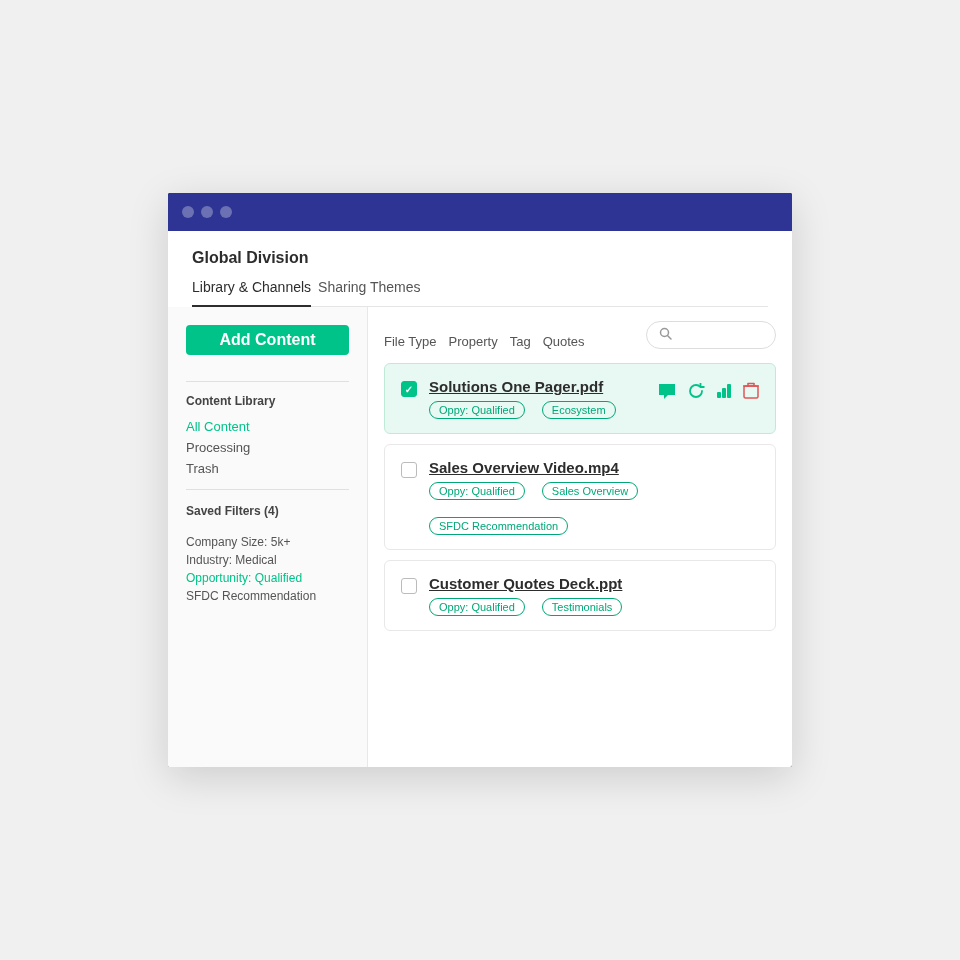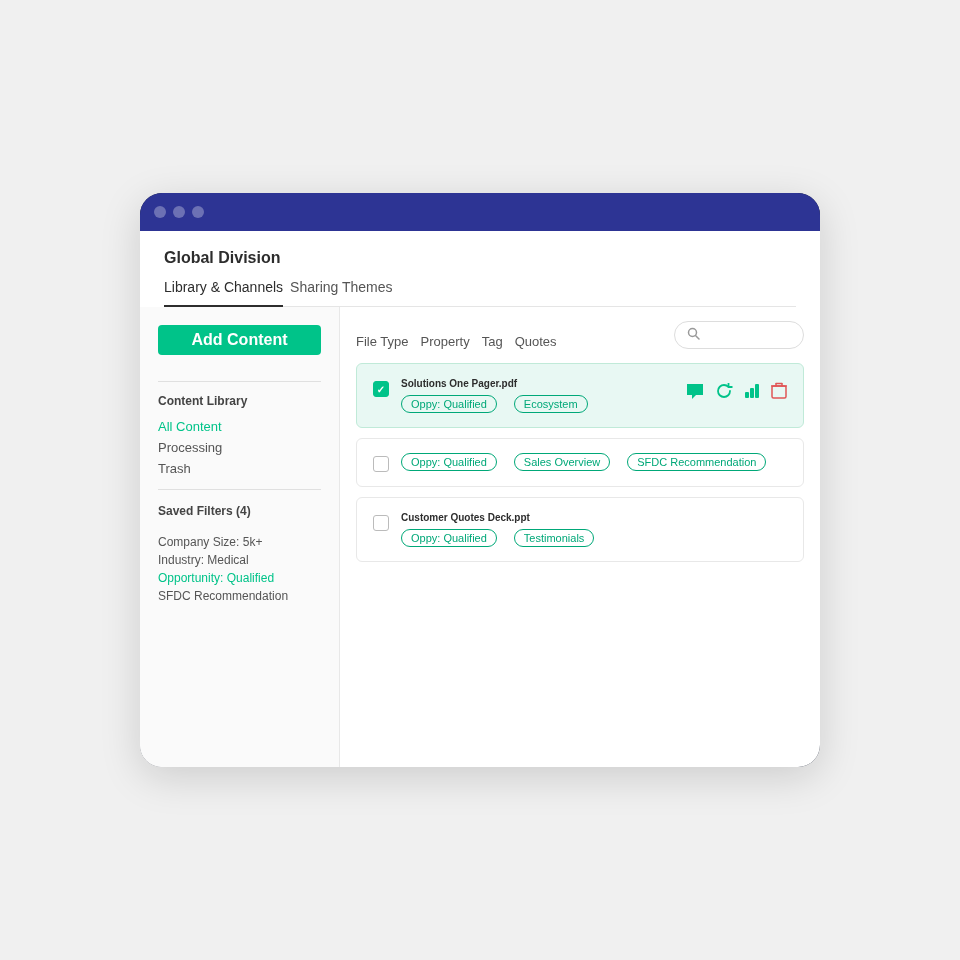--- a/index.html
+++ b/index.html
@@ -5,23 +5,23 @@
     * { box-sizing: border-box; margin: 0; padding: 0; }
     body {
       background: #f0f0f0;
       display: flex;
       justify-content: center;
       align-items: center;
       min-height: 960px;
       font-family: -apple-system, BlinkMacSystemFont, 'Segoe UI', sans-serif;
     }
     .window {
-      width: 680px;
+      width: 624px;
       background: #0f172a;
-      border-radius: 22px;
+      border-radius: 2px;
       overflow: hidden;
       box-shadow: 0 10px 40px rgba(0,0,0,0.15);
     }
     .title-bar {
       background: #2d3494;
       height: 38px;
       display: flex;
       align-items: center;
       padding: 0 14px;
       gap: 7px;
@@ -192,24 +192,25 @@
     }
     .checkmark {
       color: #fff;
       font-size: 10px;
       font-weight: bold;
     }
     .item-details {
       flex: 1;
     }
     .item-name {
-      font-size: 10px;
+      font-size: 15px;
       font-weight: 600;
       color: #2d2d2d;
       margin-bottom: 6px;
+      text-decoration: underline;
     }
     .tags {
       display: flex;
       flex-wrap: wrap;
       gap: 17px;
     }
     .tag {
       font-size: 11px;
       color: #00a878;
       border: 1px solid #00a878;
@@ -324,20 +325,21 @@
                 <line x1="11" y1="4" x2="11" y2="1.5" stroke="#e05555" stroke-width="1.5" stroke-linecap="round"></line>
                 <line x1="5.5" y1="1.5" x2="10.5" y2="1.5" stroke="#e05555" stroke-width="1.5" stroke-linecap="round"></line>
               </svg>
             </span>
           </div>
         </div>
 
         <div class="content-item">
           <div class="checkbox"></div>
           <div class="item-details">
+            <div class="item-name">Sales Overview Video.mp4</div>
             <div class="tags">
               <span class="tag">Oppy: Qualified</span>
               <span class="tag">Sales Overview</span>
               <span class="tag">SFDC Recommendation</span>
             </div>
           </div>
         </div>
 
         <div class="content-item">
           <div class="checkbox"></div>

